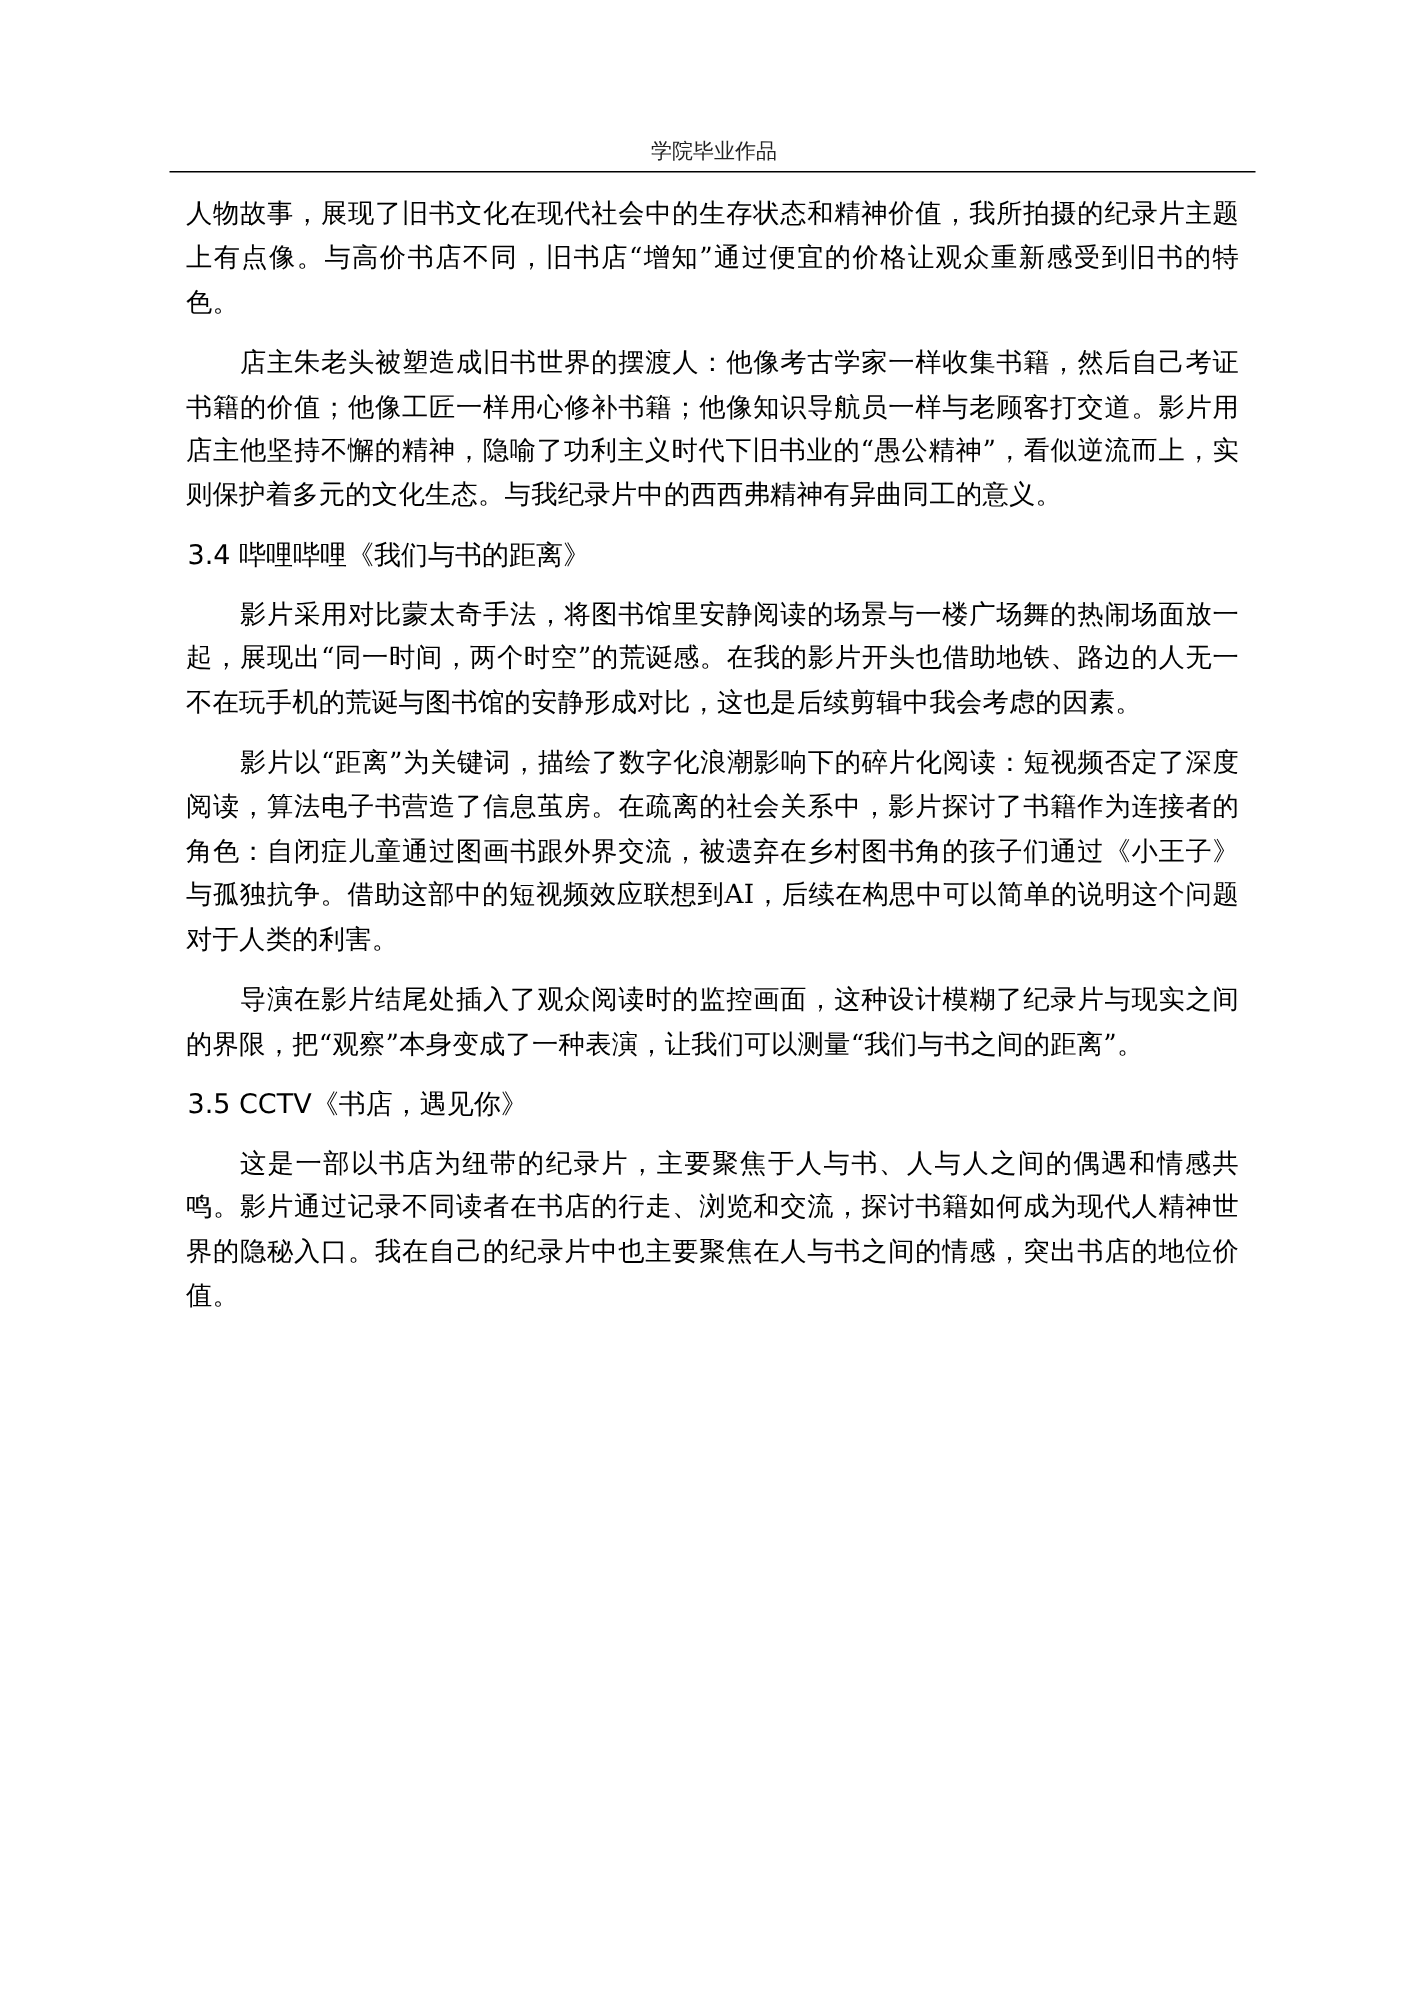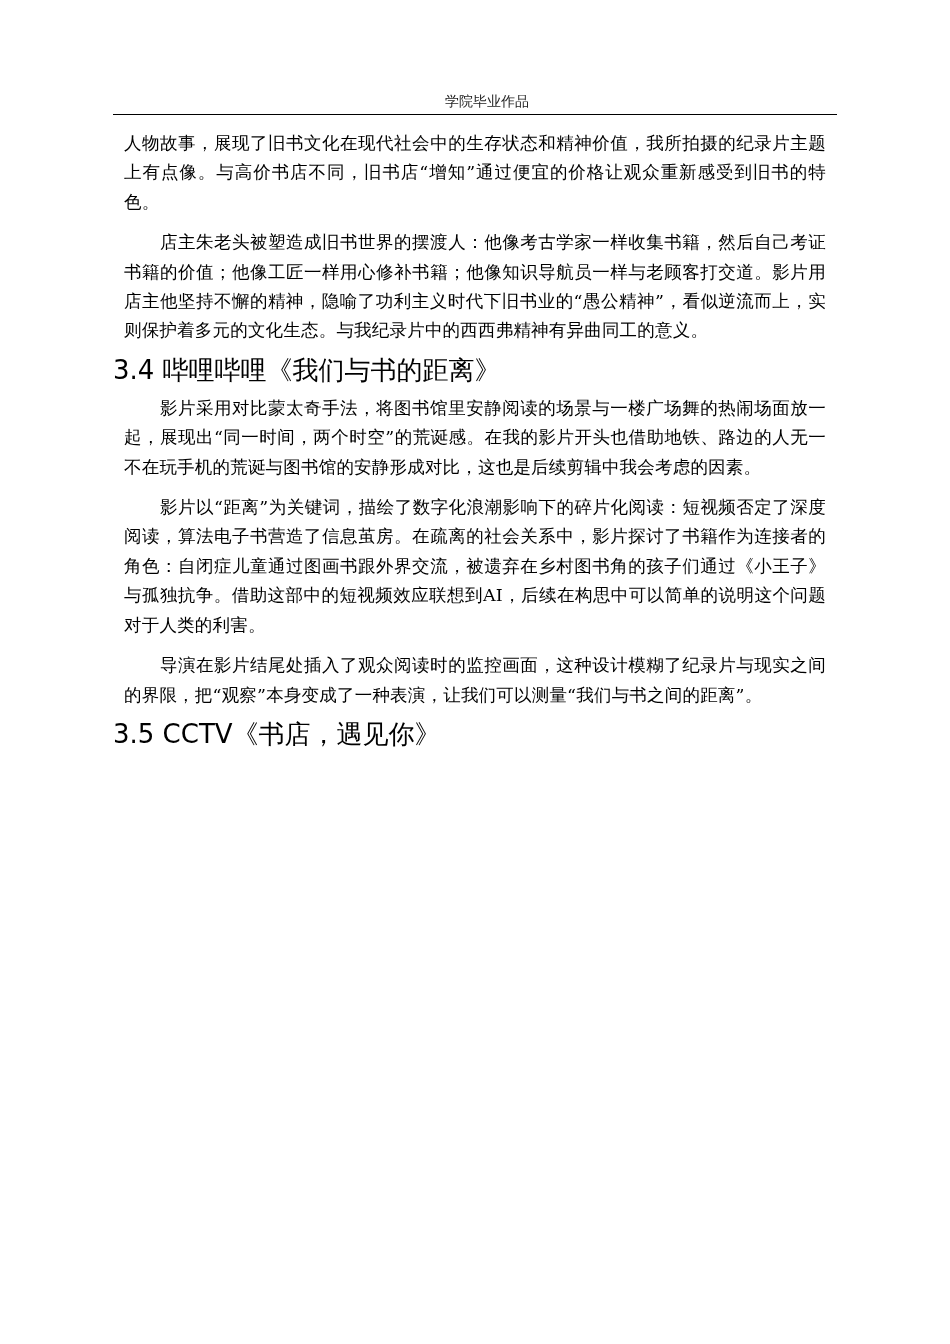--- a/index.html
+++ b/index.html
@@ -17,21 +17,21 @@
     }
     .page {
       position: absolute;
       left: 113px;
       top: 0;
       width: 724px;
     }
     .running-header {
       position: absolute;
       top: 92px;
-      left: 12px;
+      left: 1px;
       width: 724px;
       text-align: center;
       font-size: 14px;
       line-height: 18px;
       color: #222;
     }
     .header-rule {
       position: absolute;
       top: 114px;
       left: 0;
@@ -50,24 +50,24 @@
       font-size: 17.5px;
       line-height: 29.4px;
       text-align: justify;
       text-justify: inter-character;
       letter-spacing: 0.2px;
     }
     p.body.indent {
       text-indent: 36px;
     }
     h2.section {
-      margin: 0;
+      margin: 12px;
       font-family: "DejaVu Sans", "Liberation Sans", sans-serif;
       font-weight: normal;
-      font-size: 26px;
+      font-size: 18px;
       line-height: 26px;
     }
     .h-34 { margin-top: 28px; margin-bottom: 12px; }
     .h-35 { margin-top: 29px; margin-bottom: 12px; }
   </style>
 </head>
 <body>
 
 <div class="page">
 
@@ -78,15 +78,16 @@
 
     <p class="body">人物故事，展现了旧书文化在现代社会中的生存状态和精神价值，我所拍摄的纪录片主题上有点像。与高价书店不同，旧书店“增知”通过便宜的价格让观众重新感受到旧书的特色。</p>
     <p class="body indent">店主朱老头被塑造成旧书世界的摆渡人：他像考古学家一样收集书籍，然后自己考证书籍的价值；他像工匠一样用心修补书籍；他像知识导航员一样与老顾客打交道。影片用店主他坚持不懈的精神，隐喻了功利主义时代下旧书业的“愚公精神”，看似逆流而上，实则保护着多元的文化生态。与我纪录片中的西西弗精神有异曲同工的意义。</p>
 
     <h2 class="section h-34">3.4 哔哩哔哩《我们与书的距离》</h2>
     <p class="body indent">影片采用对比蒙太奇手法，将图书馆里安静阅读的场景与一楼广场舞的热闹场面放一起，展现出“同一时间，两个时空”的荒诞感。在我的影片开头也借助地铁、路边的人无一不在玩手机的荒诞与图书馆的安静形成对比，这也是后续剪辑中我会考虑的因素。</p>
     <p class="body indent">影片以“距离”为关键词，描绘了数字化浪潮影响下的碎片化阅读：短视频否定了深度阅读，算法电子书营造了信息茧房。在疏离的社会关系中，影片探讨了书籍作为连接者的角色：自闭症儿童通过图画书跟外界交流，被遗弃在乡村图书角的孩子们通过《小王子》与孤独抗争。借助这部中的短视频效应联想到AI，后续在构思中可以简单的说明这个问题对于人类的利害。</p>
     <p class="body indent">导演在影片结尾处插入了观众阅读时的监控画面，这种设计模糊了纪录片与现实之间的界限，把“观察”本身变成了一种表演，让我们可以测量“我们与书之间的距离”。</p>
 
     <h2 class="section h-35">3.5 CCTV《书店，遇见你》</h2>
+    <p class="body indent">这是一部以书店为纽带的纪录片，主要聚焦于人与书、人与人之间的偶遇和情感共鸣。影片通过记录不同读者在书店的行走、浏览和交流，探讨书籍如何成为现代人精神世界的隐秘入口。我在自己的纪录片中也主要聚焦在人与书之间的情感，突出书店的地位价值。</p>
 
   </div>
 </div>
 
 </body></html>

